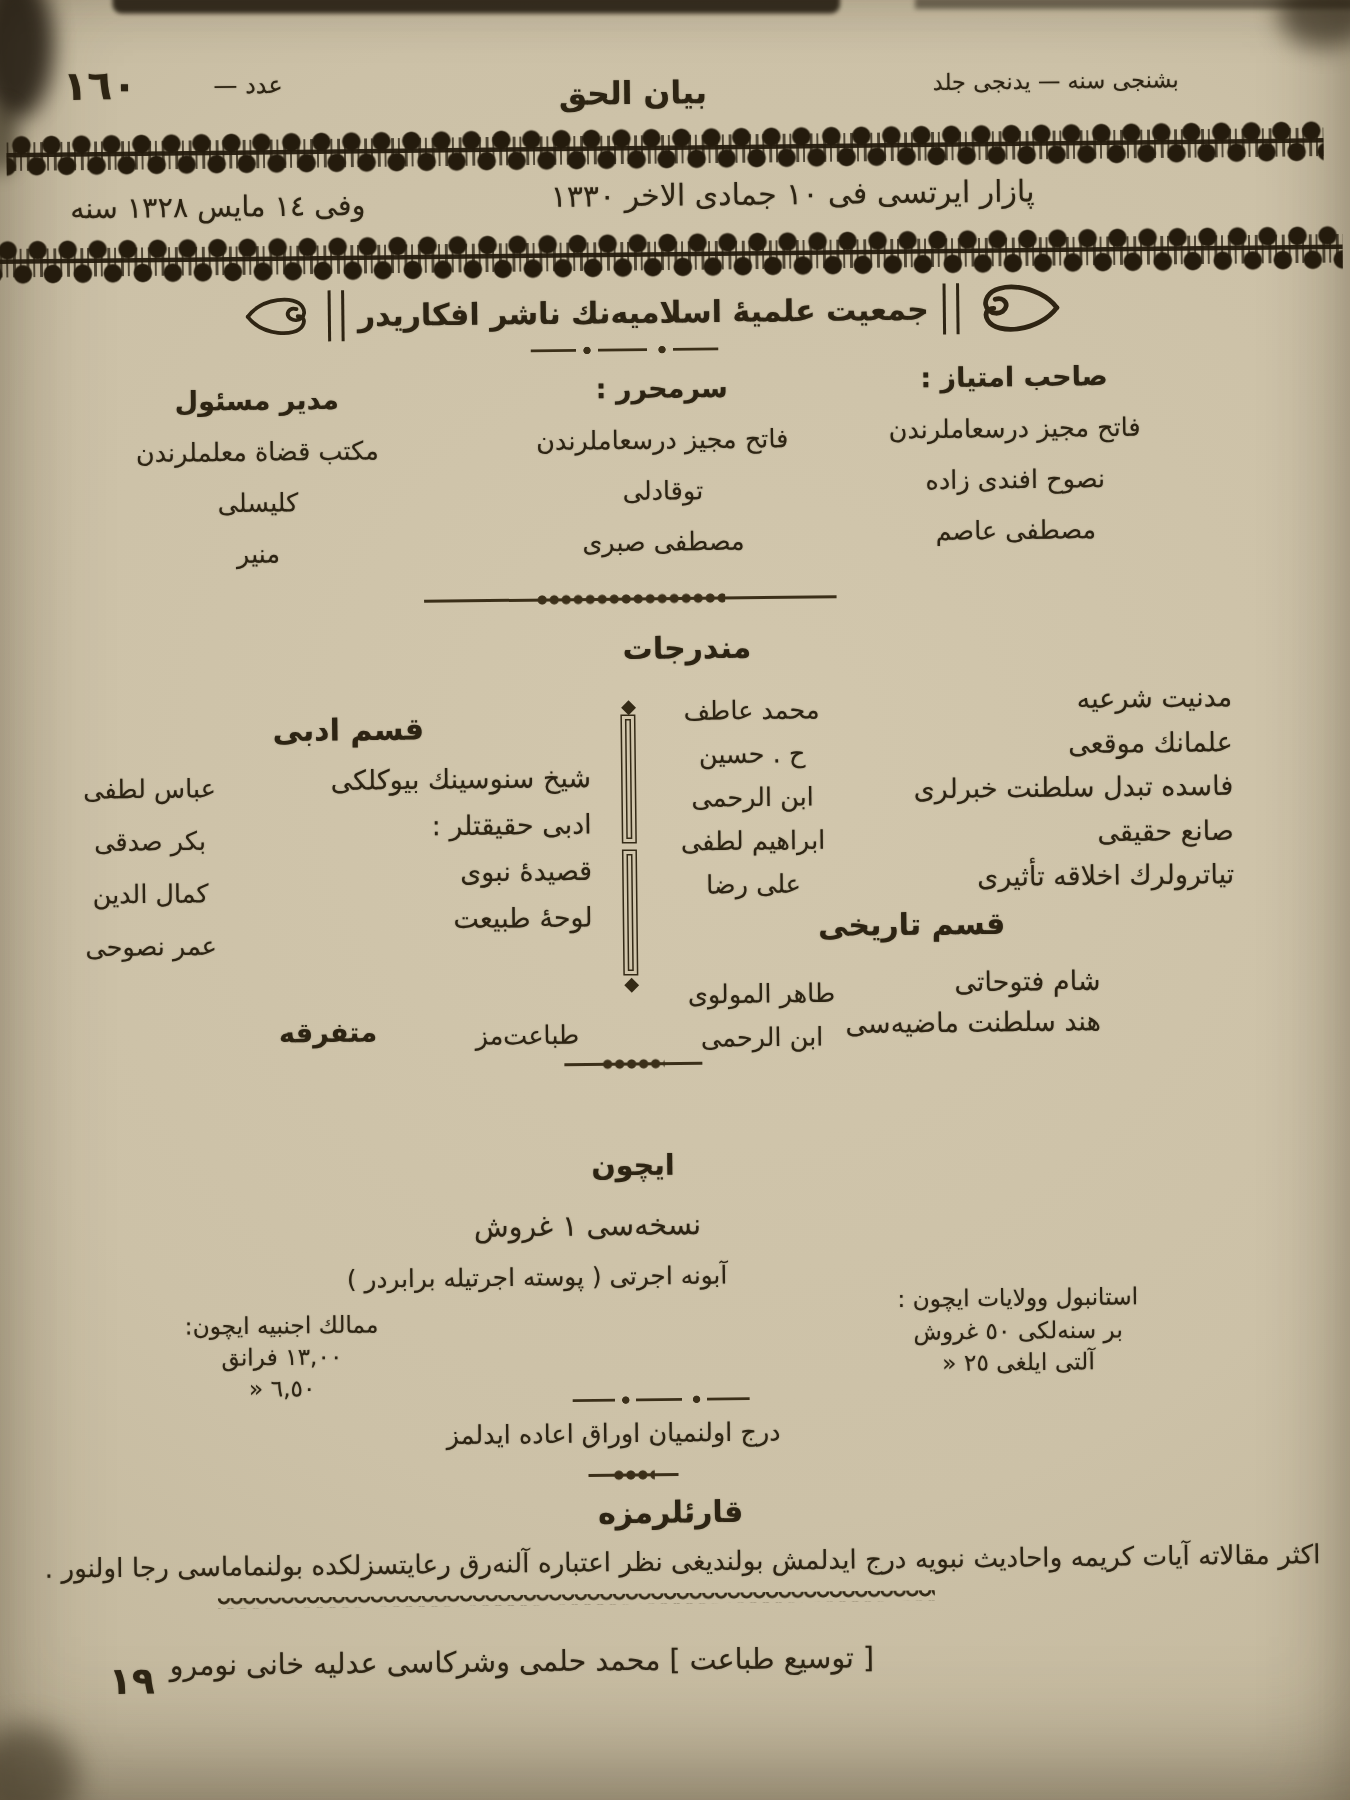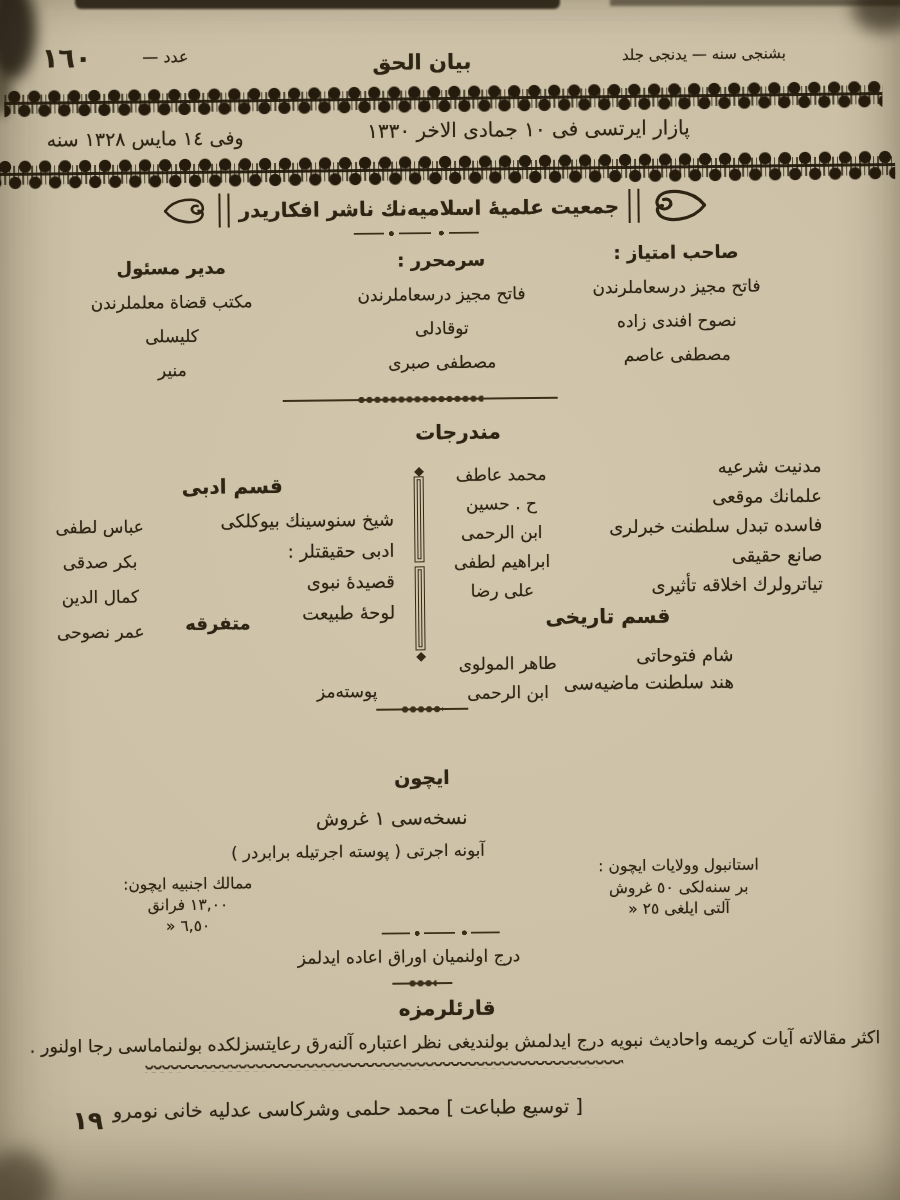--- a/index.html
+++ b/index.html
@@ -182,22 +182,22 @@
     <div class="abs txt" style="right:230px;top:606px;font-size:20px;font-weight:700;">قسم تاريخى</div>
     <div class="abs ral" style="right:167px;top:644px;width:220px;line-height:27px;font-size:18px;">
       <div class="txt">شام فتوحاتى</div>
       <div class="txt">هند سلطنت ماضيه‌سى</div>
     </div>
     <div class="abs ctr" style="right:333px;top:650px;width:120px;line-height:29px;font-size:17px;">
       <div class="txt">طاهر المولوى</div>
       <div class="txt">ابن الرحمى</div>
     </div>
 
-    <div class="abs txt" style="left:185px;top:610px;font-size:18px;font-weight:700;">متفرقه</div>
-    <div class="abs txt" style="left:316px;top:680px;font-size:17px;">پوسته‌مز</div>
+    <div class="abs txt" style="left:185px;top:676px;font-size:18px;font-weight:700;">متفرقه</div>
+    <div class="abs txt" style="left:316px;top:680px;font-size:17px;">طباعت‌مز</div>
     <div class="abs braid" style="left:375px;top:705px;width:92px;"></div>
 
     <div class="abs txt ctr" style="left:385px;top:766px;width:70px;font-size:19px;font-weight:600;">ايچون</div>
     <div class="abs txt ctr" style="left:320px;top:806px;width:145px;font-size:19px;">نسخه‌سى ١ غروش</div>
     <div class="abs txt ctr" style="left:262px;top:841px;width:220px;font-size:16.5px;">آبونه اجرتى ( پوسته اجرتيله برابردر )</div>
 
     <div class="abs ctr" style="right:142px;top:858px;width:165px;line-height:21.5px;font-size:15.5px;">
       <div class="txt">استانبول وولايات ايچون :</div>
       <div class="txt">بر سنه‌لكى ٥٠ غروش</div>
       <div class="txt">آلتى ايلغى ٢٥ «</div>

